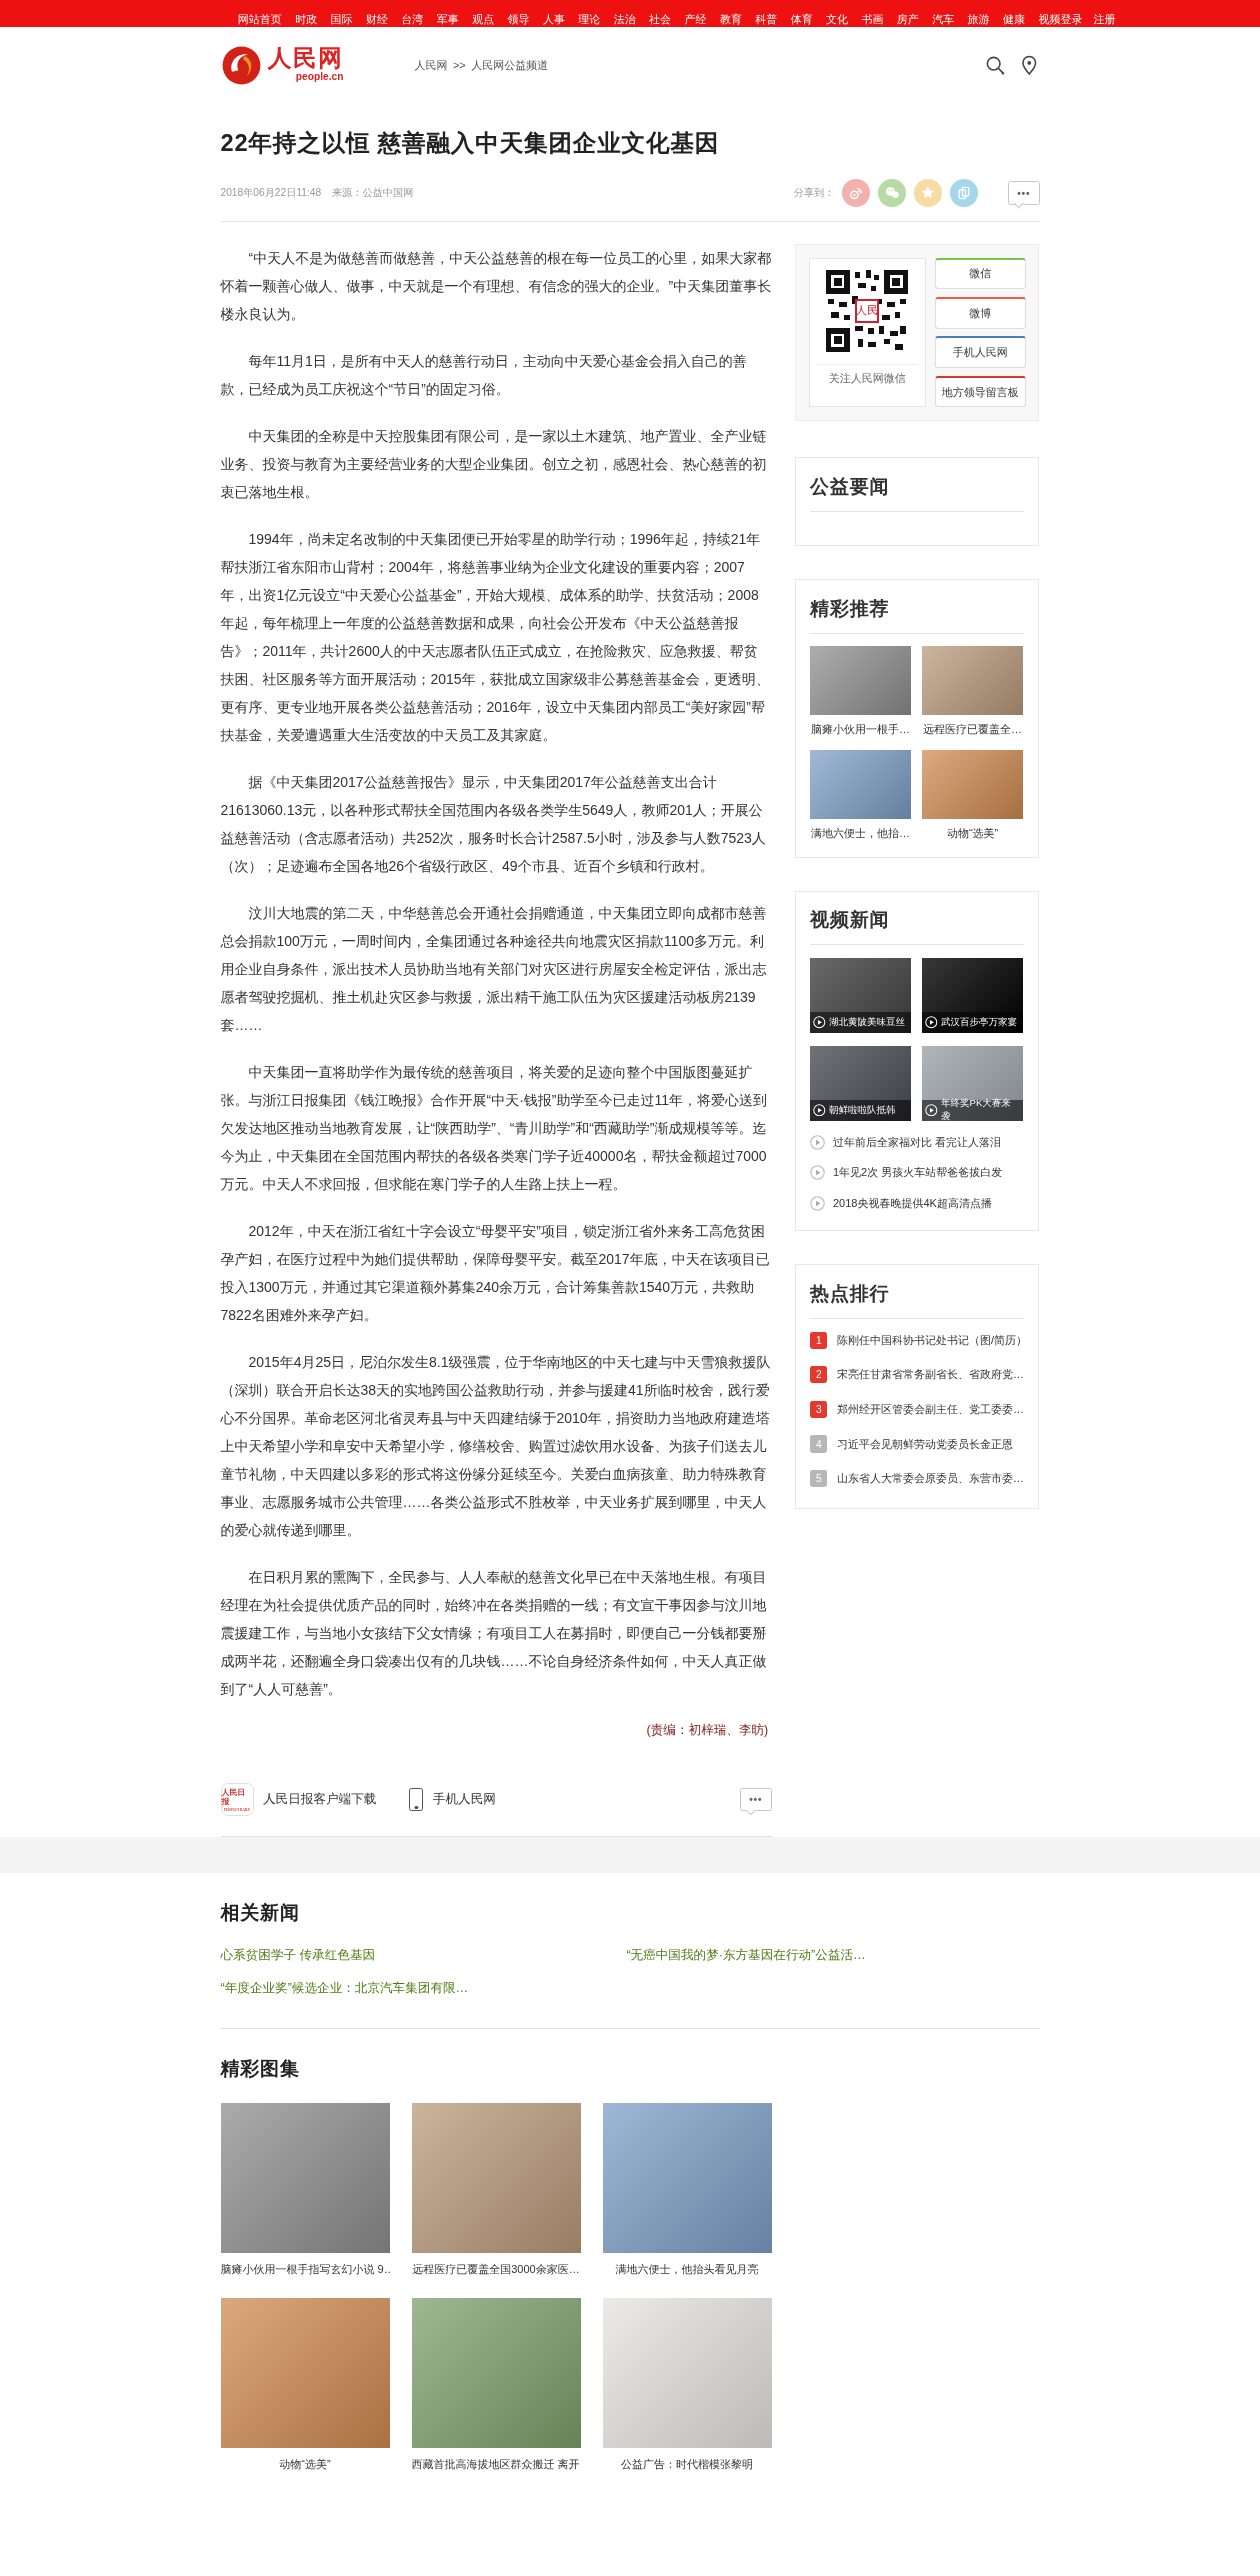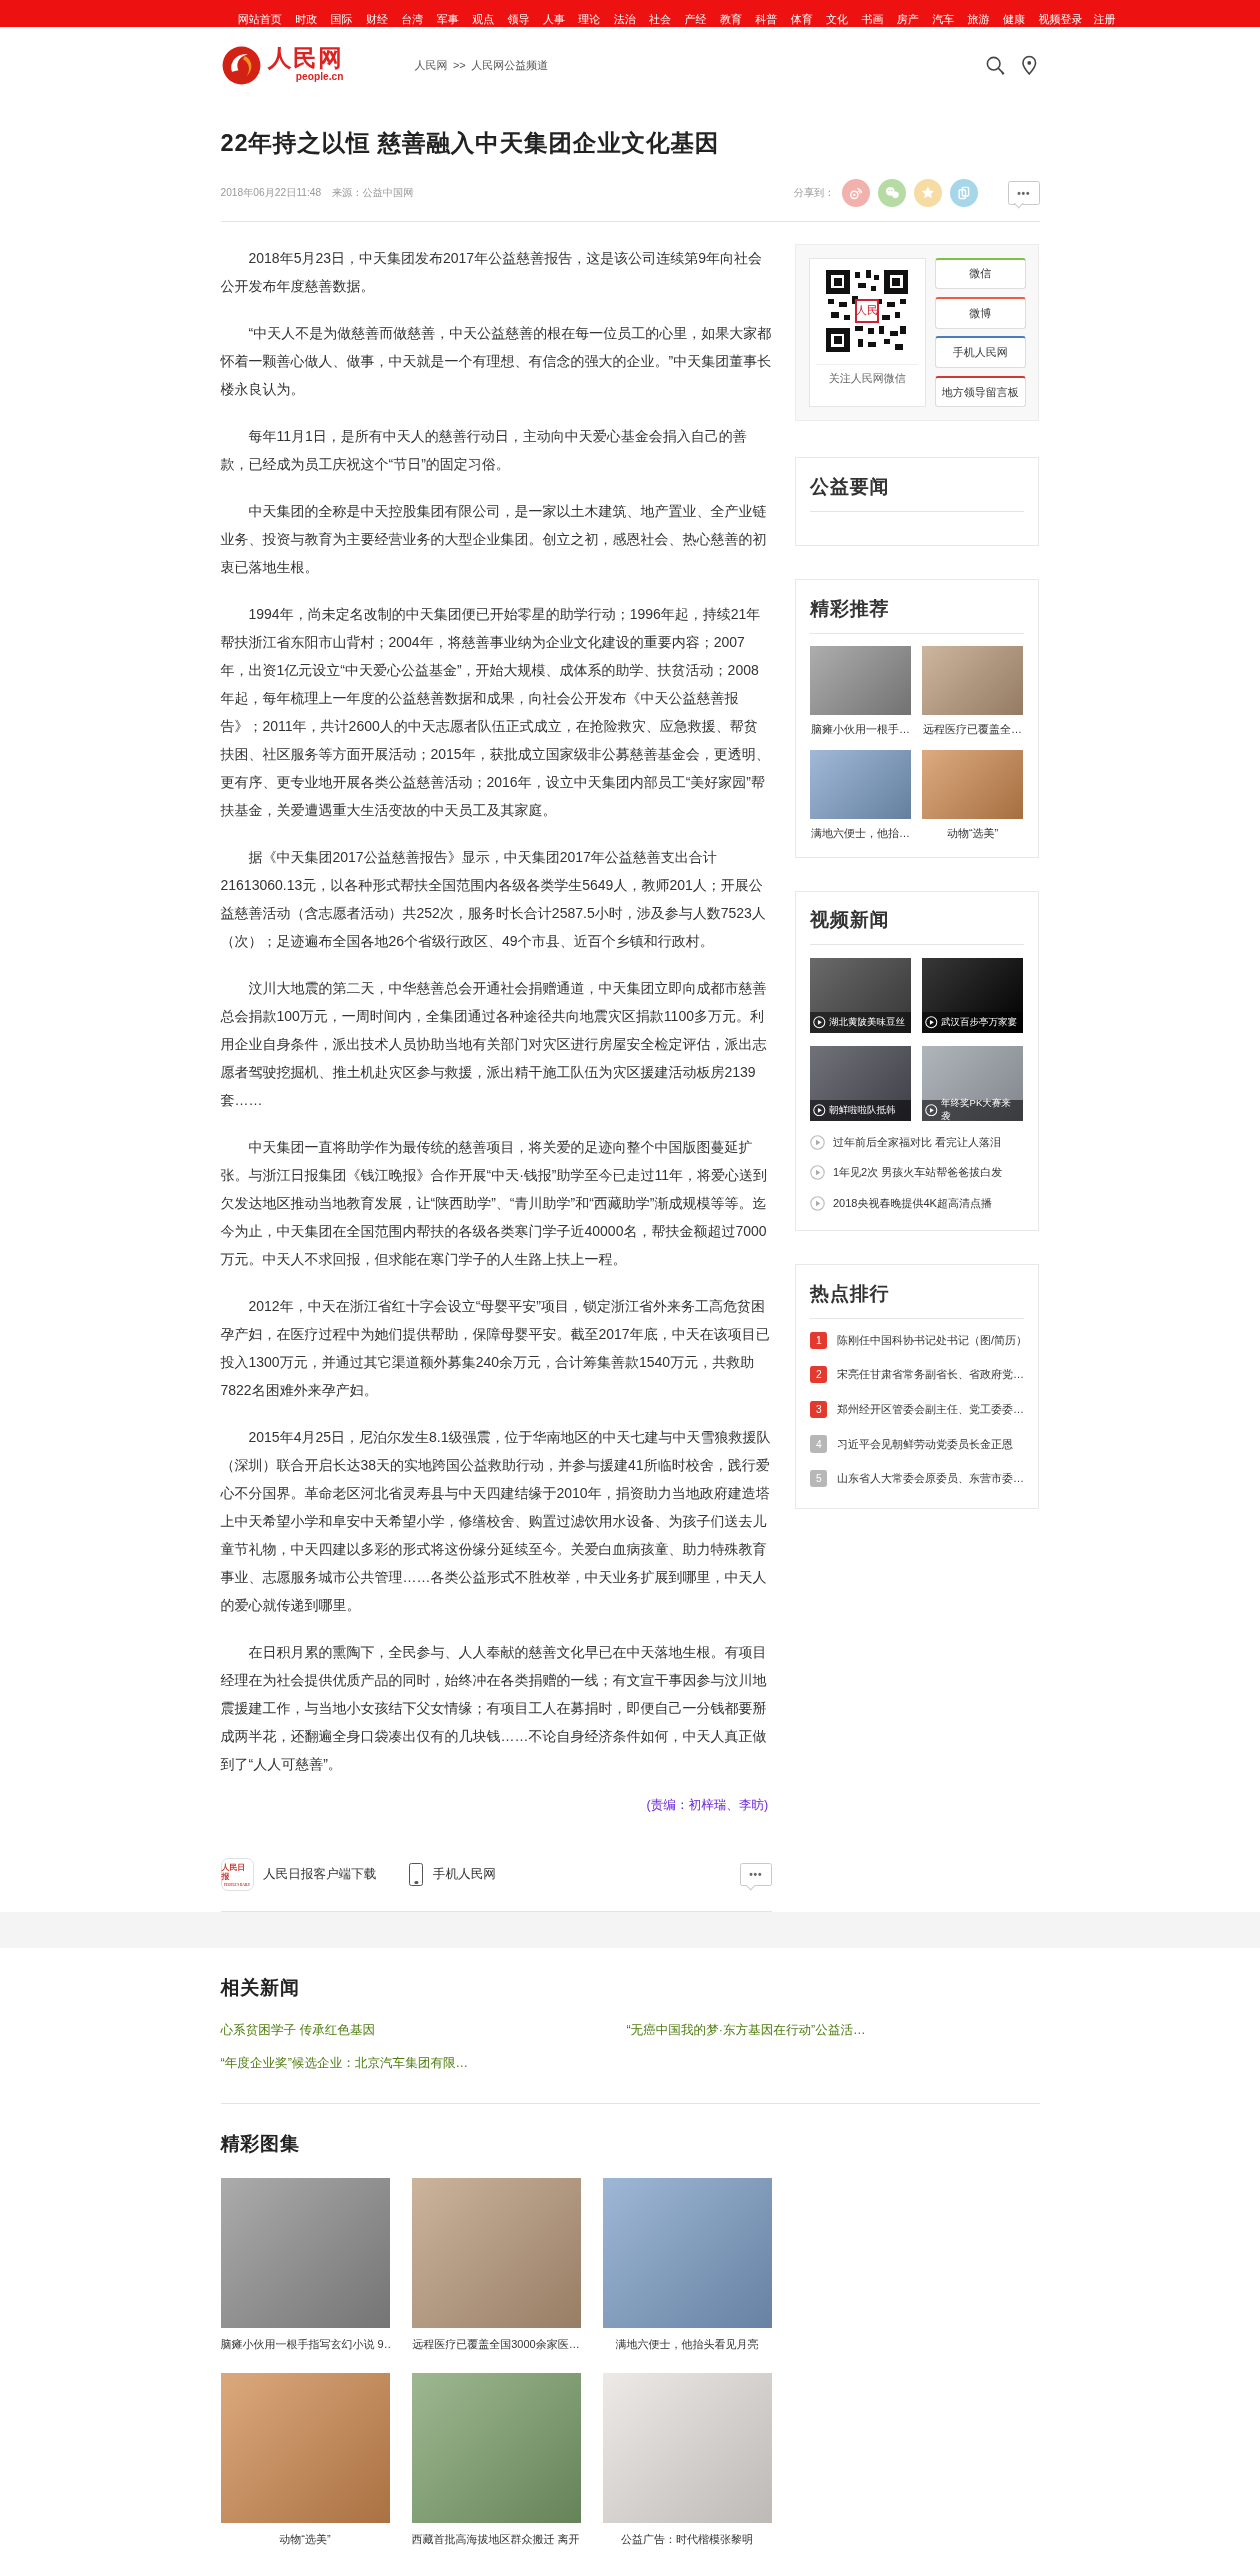--- a/index.html
+++ b/index.html
@@ -32,21 +32,21 @@
   .share { margin-left:auto; display:flex; align-items:center; gap:7.9px; }
   .share-label { font-size:10.2px; color:#999; }
   .share-circle { width:28px; height:28px; border-radius:50%; display:inline-flex; align-items:center; justify-content:center; }
   .comment-box { width:31.5px; height:23.6px; border:0.8px solid #c9c9c9; border-radius:2.4px; margin-left:30px; position:relative; display:flex; align-items:center; justify-content:center; color:#666; font-weight:bold; letter-spacing:0.8px; font-size:10.2px; background:#fff; }
   .comment-box::after { content:""; position:absolute; left:6.3px; bottom:-3.9px; width:6.3px; height:6.3px; background:#fff; border-right:0.8px solid #c9c9c9; border-bottom:0.8px solid #c9c9c9; transform:rotate(45deg); }
   .meta-divider { border:none; border-top:0.8px solid #e3e3e3; }
 
   .cols { display:flex; gap:23.6px; margin-top:22px; }
   .article-col { width:551px; }
   .article-col p.body-p { font-size:14px; line-height:28px; text-indent:2em; margin-bottom:19px; color:#333; }
-  .editor-line { text-align:right; font-size:12.6px; color:#6d28d9; margin:14px 3.2px 36px 0; }
+  .editor-line { text-align:right; font-size:12.6px; color:#7f1d1d; margin:14px 3.2px 36px 0; }
 
   .app-row { display:flex; align-items:center; padding:7.9px 0 20.5px; }
   .app-icon { width:33px; height:33px; border:0.8px solid #e0e0e0; border-radius:7px; background:#fff; display:flex; flex-direction:column; align-items:center; justify-content:flex-end; color:#c5342c; font-size:7.9px; font-weight:bold; line-height:8.7px; font-family:"Liberation Serif",serif; }
   .app-icon small{ font-size:3.2px; letter-spacing:0; color:#c5342c; }
   .app-row .lbl { font-size:12.6px; color:#333; margin:0 33px 0 9.5px; }
   .phone-glyph { width:14px; height:23.6px; border:1.6px solid #555; border-radius:2.4px; position:relative; }
   .phone-glyph::after{ content:""; position:absolute; bottom:1.6px; left:50%; transform:translateX(-50%); width:3.2px; height:3.2px; border-radius:50%; background:#555; }
   .app-row .comment-box { margin-left:auto; }
   .bottom-divider { border:none; border-top:0.8px solid #e3e3e3; }
 
@@ -211,21 +211,20 @@
           </svg>
       </span>
     </div>
     <div class="comment-box">•••</div>
   </div>
   <hr class="meta-divider">
 
   <div class="cols">
 
     <div class="article-col">
-      <p class="body-p">2018年5月23日，中天集团发布2017年公益慈善报告，这是该公司连续第9年向社会公开发布年度慈善数据。</p>
       <p class="body-p">“中天人不是为做慈善而做慈善，中天公益慈善的根在每一位员工的心里，如果大家都怀着一颗善心做人、做事，中天就是一个有理想、有信念的强大的企业。”中天集团董事长楼永良认为。</p>
       <p class="body-p">每年11月1日，是所有中天人的慈善行动日，主动向中天爱心基金会捐入自己的善款，已经成为员工庆祝这个“节日”的固定习俗。</p>
       <p class="body-p">中天集团的全称是中天控股集团有限公司，是一家以土木建筑、地产置业、全产业链业务、投资与教育为主要经营业务的大型企业集团。创立之初，感恩社会、热心慈善的初衷已落地生根。</p>
       <p class="body-p">1994年，尚未定名改制的中天集团便已开始零星的助学行动；1996年起，持续21年帮扶浙江省东阳市山背村；2004年，将慈善事业纳为企业文化建设的重要内容；2007年，出资1亿元设立“中天爱心公益基金”，开始大规模、成体系的助学、扶贫活动；2008年起，每年梳理上一年度的公益慈善数据和成果，向社会公开发布《中天公益慈善报告》；2011年，共计2600人的中天志愿者队伍正式成立，在抢险救灾、应急救援、帮贫扶困、社区服务等方面开展活动；2015年，获批成立国家级非公募慈善基金会，更透明、更有序、更专业地开展各类公益慈善活动；2016年，设立中天集团内部员工“美好家园”帮扶基金，关爱遭遇重大生活变故的中天员工及其家庭。</p>
       <p class="body-p">据《中天集团2017公益慈善报告》显示，中天集团2017年公益慈善支出合计21613060.13元，以各种形式帮扶全国范围内各级各类学生5649人，教师201人；开展公益慈善活动（含志愿者活动）共252次，服务时长合计2587.5小时，涉及参与人数7523人（次）；足迹遍布全国各地26个省级行政区、49个市县、近百个乡镇和行政村。</p>
       <p class="body-p">汶川大地震的第二天，中华慈善总会开通社会捐赠通道，中天集团立即向成都市慈善总会捐款100万元，一周时间内，全集团通过各种途径共向地震灾区捐款1100多万元。利用企业自身条件，派出技术人员协助当地有关部门对灾区进行房屋安全检定评估，派出志愿者驾驶挖掘机、推土机赴灾区参与救援，派出精干施工队伍为灾区援建活动板房2139套……</p>
       <p class="body-p">中天集团一直将助学作为最传统的慈善项目，将关爱的足迹向整个中国版图蔓延扩张。与浙江日报集团《钱江晚报》合作开展“中天·钱报”助学至今已走过11年，将爱心送到欠发达地区推动当地教育发展，让“陕西助学”、“青川助学”和“西藏助学”渐成规模等等。迄今为止，中天集团在全国范围内帮扶的各级各类寒门学子近40000名，帮扶金额超过7000万元。中天人不求回报，但求能在寒门学子的人生路上扶上一程。</p>
       <p class="body-p">2012年，中天在浙江省红十字会设立“母婴平安”项目，锁定浙江省外来务工高危贫困孕产妇，在医疗过程中为她们提供帮助，保障母婴平安。截至2017年底，中天在该项目已投入1300万元，并通过其它渠道额外募集240余万元，合计筹集善款1540万元，共救助7822名困难外来孕产妇。</p>
       <p class="body-p">2015年4月25日，尼泊尔发生8.1级强震，位于华南地区的中天七建与中天雪狼救援队（深圳）联合开启长达38天的实地跨国公益救助行动，并参与援建41所临时校舍，践行爱心不分国界。革命老区河北省灵寿县与中天四建结缘于2010年，捐资助力当地政府建造塔上中天希望小学和阜安中天希望小学，修缮校舍、购置过滤饮用水设备、为孩子们送去儿童节礼物，中天四建以多彩的形式将这份缘分延续至今。关爱白血病孩童、助力特殊教育事业、志愿服务城市公共管理……各类公益形式不胜枚举，中天业务扩展到哪里，中天人的爱心就传递到哪里。</p>
       <p class="body-p">在日积月累的熏陶下，全民参与、人人奉献的慈善文化早已在中天落地生根。有项目经理在为社会提供优质产品的同时，始终冲在各类捐赠的一线；有文宣干事因参与汶川地震援建工作，与当地小女孩结下父女情缘；有项目工人在募捐时，即便自己一分钱都要掰成两半花，还翻遍全身口袋凑出仅有的几块钱……不论自身经济条件如何，中天人真正做到了“人人可慈善”。</p>

